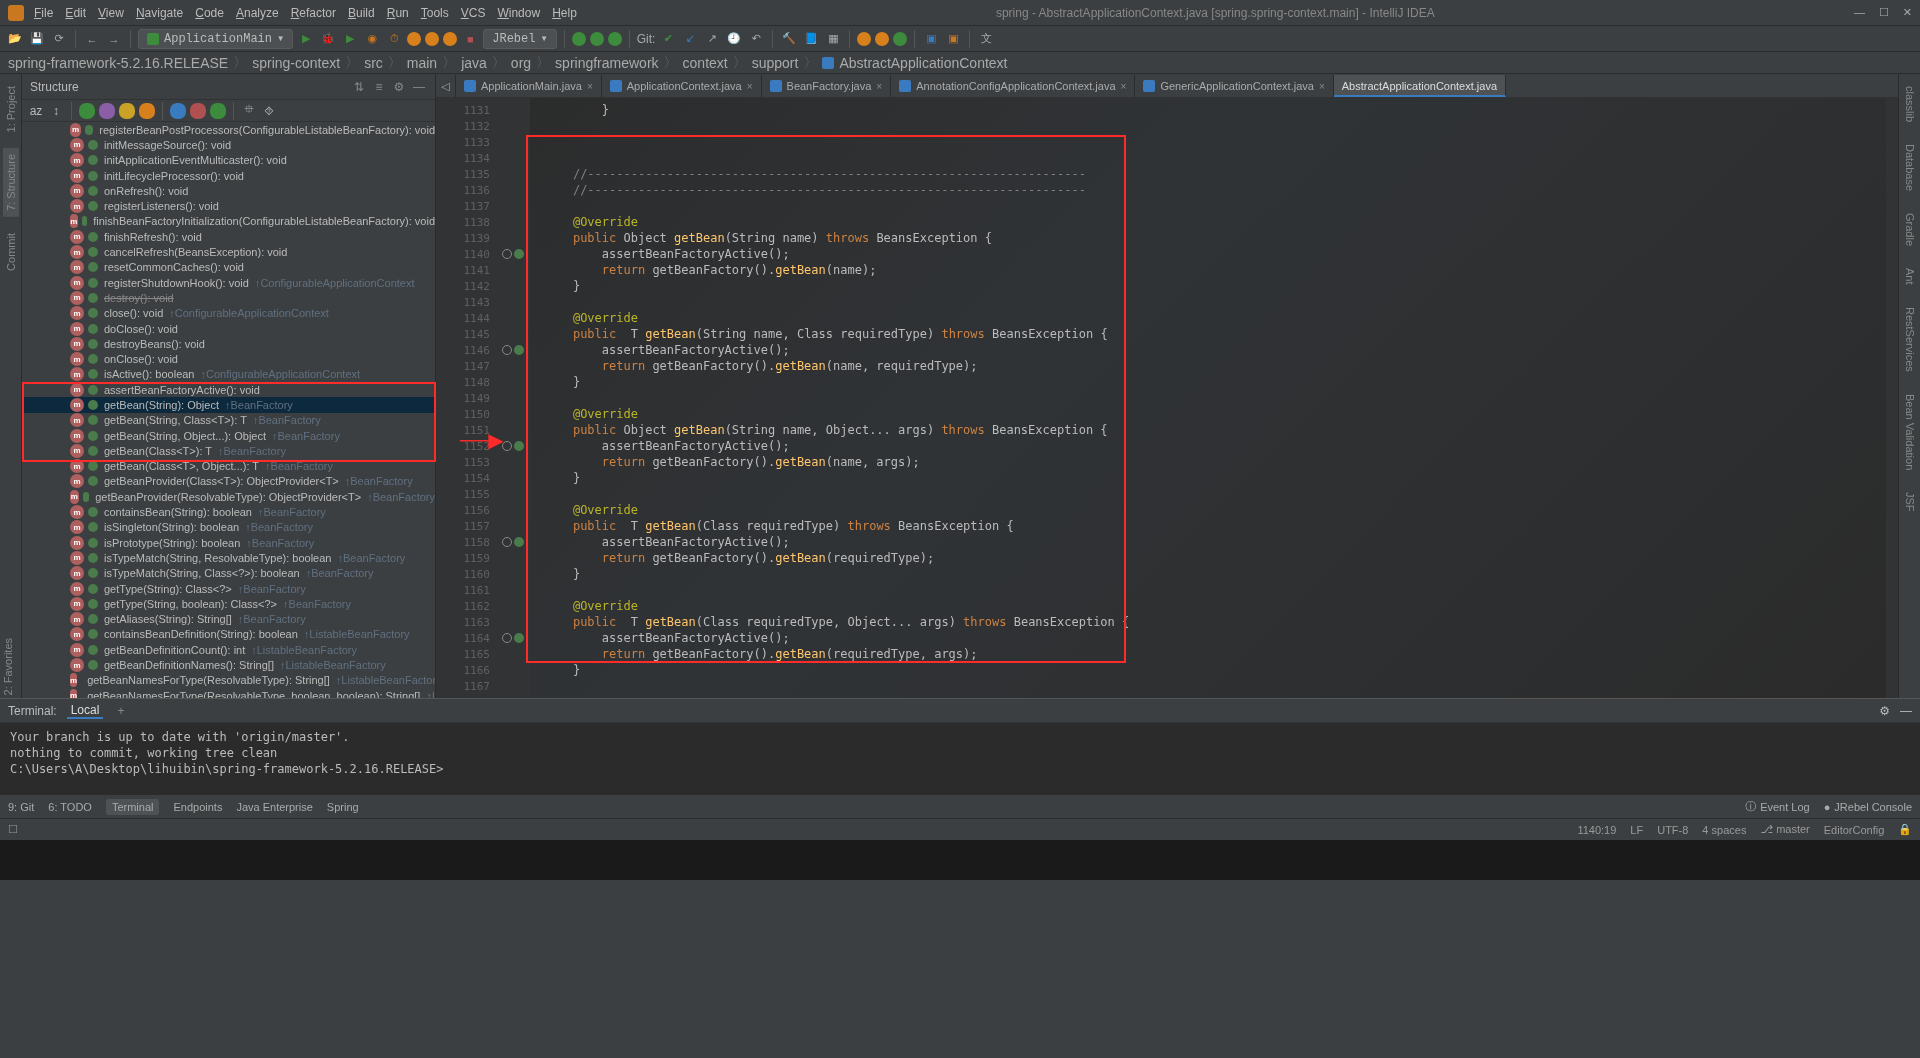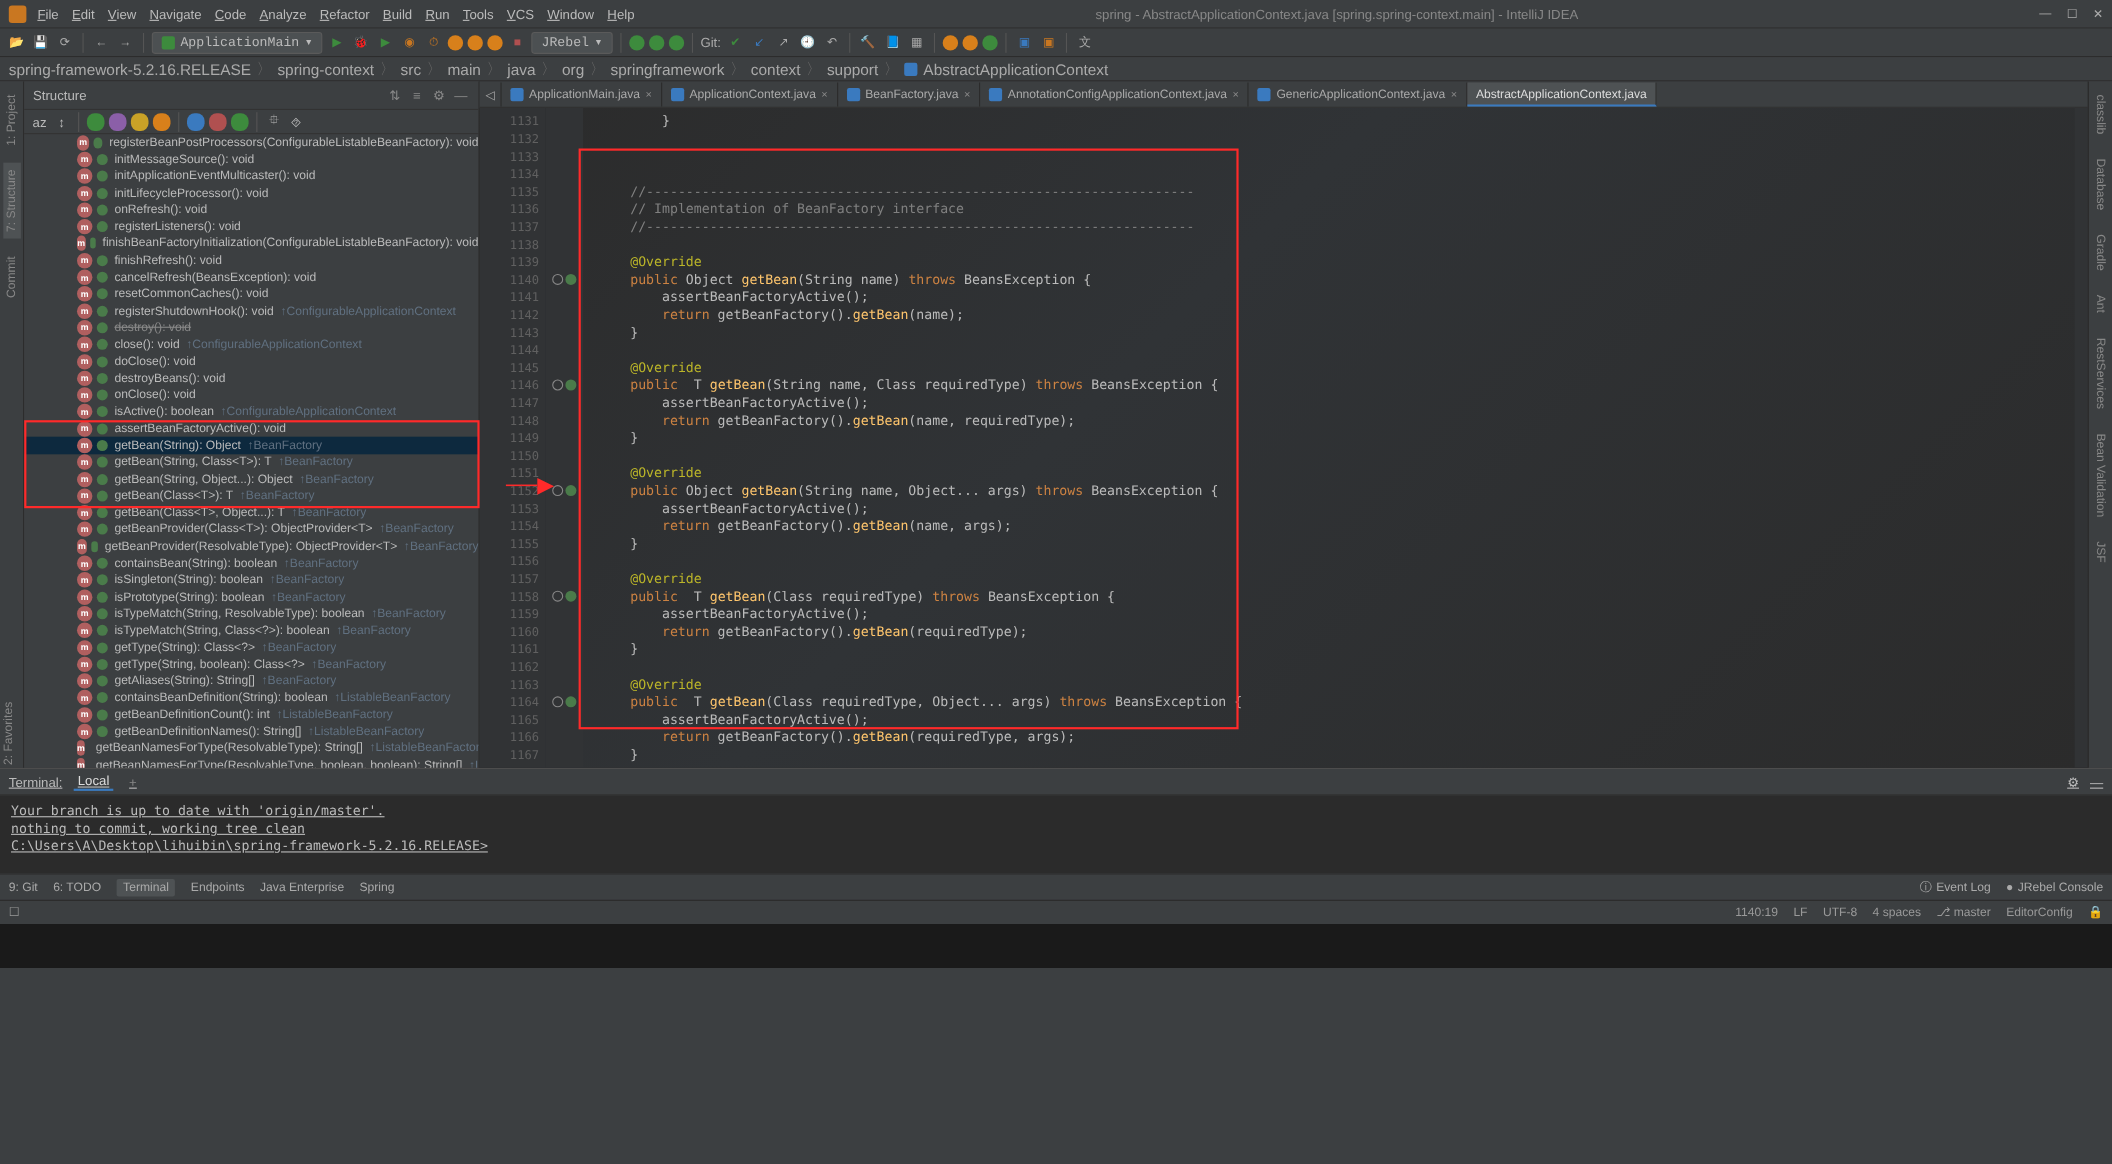--- a/index.html
+++ b/index.html
@@ -82,21 +82,21 @@
 .fn { color:#ffc66d; }
 .cm { color:#808080; }
 .red-box2 { position:absolute; border:2px solid #ff2a2a; left:526px; top:135px; width:600px; height:528px; pointer-events:none; z-index:5; }
 .red-arrow { position:absolute; left:460px; top:428px; z-index:6; color:#ff2a2a; font-size:20px; }
 .red-arrow::after { content:"──▶"; }
 
 
 .editor-strip { width:12px; background:#313335; }
 
 
-.term-panel { height:96px; background:#2b2b2b; border-top:1px solid #555; display:flex; flex-direction:column;text-decoration:underline; }
+.term-panel { height:96px; background:#2b2b2b; border-top:1px solid #555; display:flex; flex-direction:column; }
 .term-tabs { height:24px; background:#3c3f41; display:flex; align-items:center; padding:0 8px; gap:10px; border-bottom:1px solid #323232; }
 .term-tabs .tlabel { color:#bbb; }
 .term-tabs .ttab { padding:0 4px; cursor:pointer; color:#888; }
 .term-tabs .ttab.active { color:#ddd; border-bottom:2px solid #3a7abf; }
 .term-tabs .spacer { flex:1; }
 .term-body { flex:1; padding:6px 10px; font-family:Consolas,monospace; font-size:12px; color:#bbb; line-height:16px; }
 
 
 .bottom-bar { height:24px; background:#3c3f41; border-top:1px solid #2b2b2b; display:flex; align-items:center; padding:0 8px; gap:14px; font-size:11px; }
 .bottom-bar .bitem { display:flex; align-items:center; gap:4px; cursor:pointer; color:#aaa; }
@@ -596,21 +596,20 @@
           <div class="gico-row"></div>
           <div class="gico-row"></div>
           <div class="gico-row"></div>
         </div>
       <div class="code" id="code-area">
           <div class="cl">        }</div>
           <div class="cl"></div>
           <div class="cl"></div>
           <div class="cl"></div>
           <div class="cl">    <span class="cm">//---------------------------------------------------------------------</span></div>
-          <div class="cl">    <span class="cm">// Implementation of BeanFactory interface</span></div>
           <div class="cl">    <span class="cm">//---------------------------------------------------------------------</span></div>
           <div class="cl"></div>
           <div class="cl">    <span class="an">@Override</span></div>
           <div class="cl">    <span class="kw">public</span> Object <span class="fn">getBean</span>(String name) <span class="kw">throws</span> BeansException {</div>
           <div class="cl">        assertBeanFactoryActive();</div>
           <div class="cl">        <span class="kw">return</span> getBeanFactory().<span class="fn">getBean</span>(name);</div>
           <div class="cl">    }</div>
           <div class="cl"></div>
           <div class="cl">    <span class="an">@Override</span></div>
           <div class="cl">    <span class="kw">public</span> <t> T <span class="fn">getBean</span>(String name, Class<t> requiredType) <span class="kw">throws</span> BeansException {</t></t></div>

